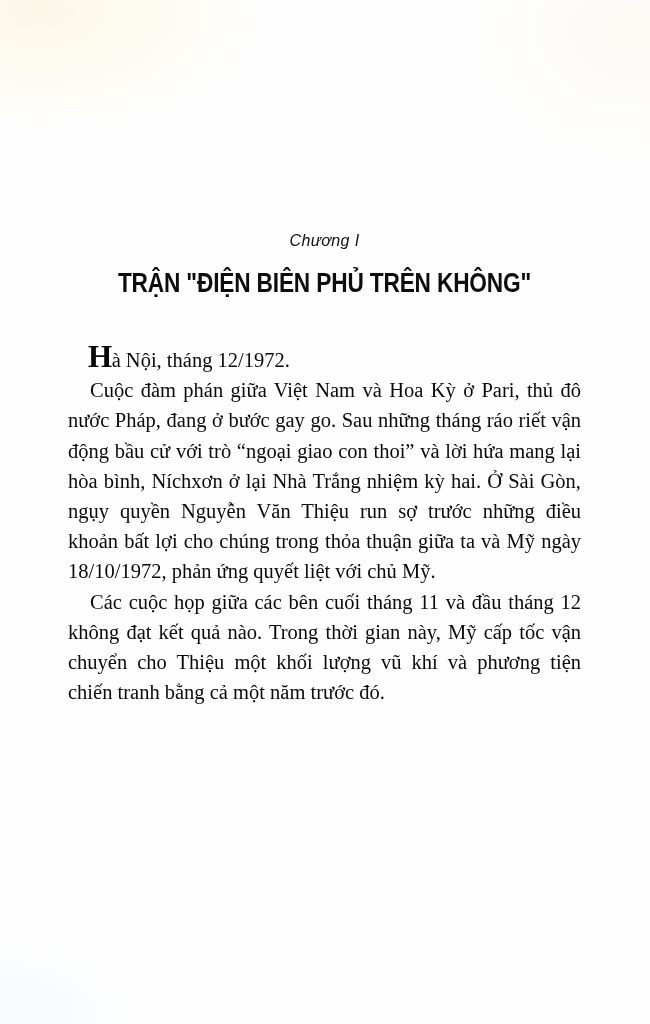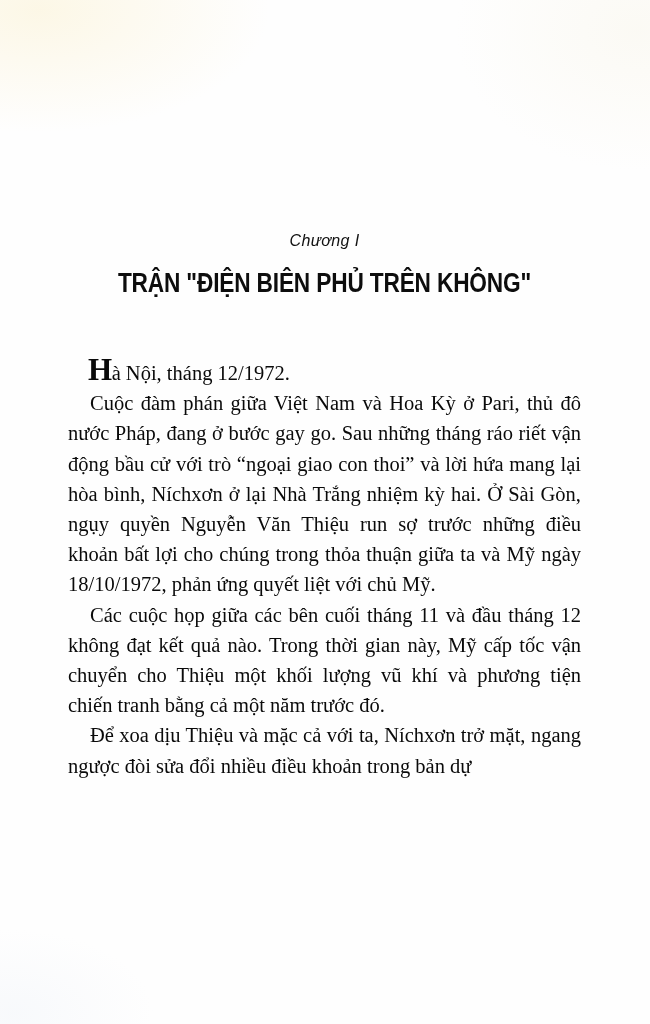--- a/index.html
+++ b/index.html
@@ -63,21 +63,21 @@
     transform-origin: 50% 50%;
     color: #0d0d0d;
     white-space: pre;
     text-rendering: optimizeLegibility;
   }
 
   
 
   .body-text {
     position: absolute;
-    top: 358px;
+    top: 345px;
     left: 0;
     width: 513px;
     font-family: "Liberation Serif", "DejaVu Serif", serif;
     font-size: 20.5px;
     line-height: 30.2px;
     color: #0a0a0a;
     text-align: justify;
     text-justify: inter-word;
   }
 
@@ -116,17 +116,16 @@
 
     <div class="body-text">
 
       <p class="first"><span class="dropcap">H</span><span>à Nội, tháng 12/1972.</span></p>
 
 
       <p>Cuộc đàm phán giữa Việt Nam và Hoa Kỳ ở Pari, thủ đô nước Pháp, đang ở bước gay go. Sau những tháng ráo riết vận động bầu cử với trò “ngoại giao con thoi” và lời hứa mang lại hòa bình, Níchxơn ở lại Nhà Trắng nhiệm kỳ hai. Ở Sài Gòn, ngụy quyền Nguyễn Văn Thiệu run sợ trước những điều khoản bất lợi cho chúng trong thỏa thuận giữa ta và Mỹ ngày 18/10/1972, phản ứng quyết liệt với chủ Mỹ.</p>
 
       <p>Các cuộc họp giữa các bên cuối tháng 11 và đầu tháng 12 không đạt kết quả nào. Trong thời gian này, Mỹ cấp tốc vận chuyển cho Thiệu một khối lượng vũ khí và phương tiện chiến tranh bằng cả một năm trước đó.</p>
 
-      <p>Để xoa dịu Thiệu và mặc cả với ta, Níchxơn trở mặt, ngang ngược đòi sửa đổi nhiều điều khoản trong bản dự</p>
 
     </div>
   </div>
 </div>
 
 </body></html>

